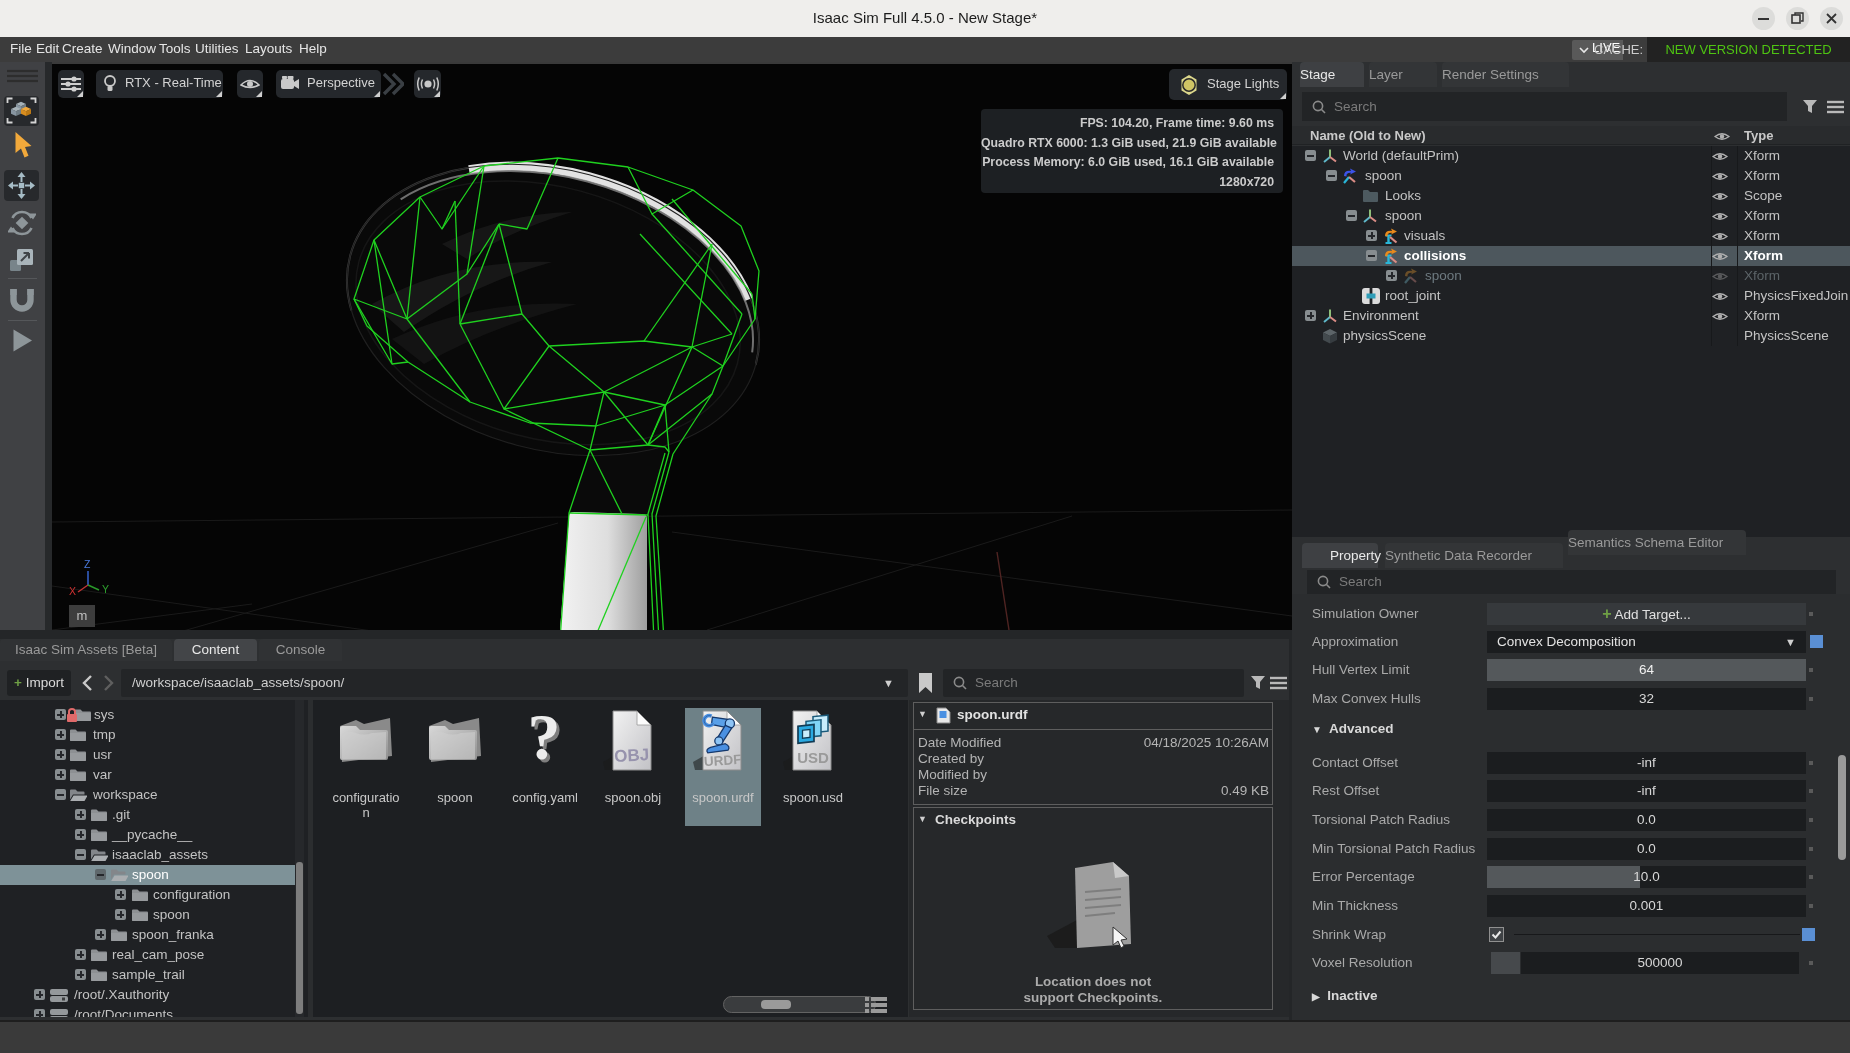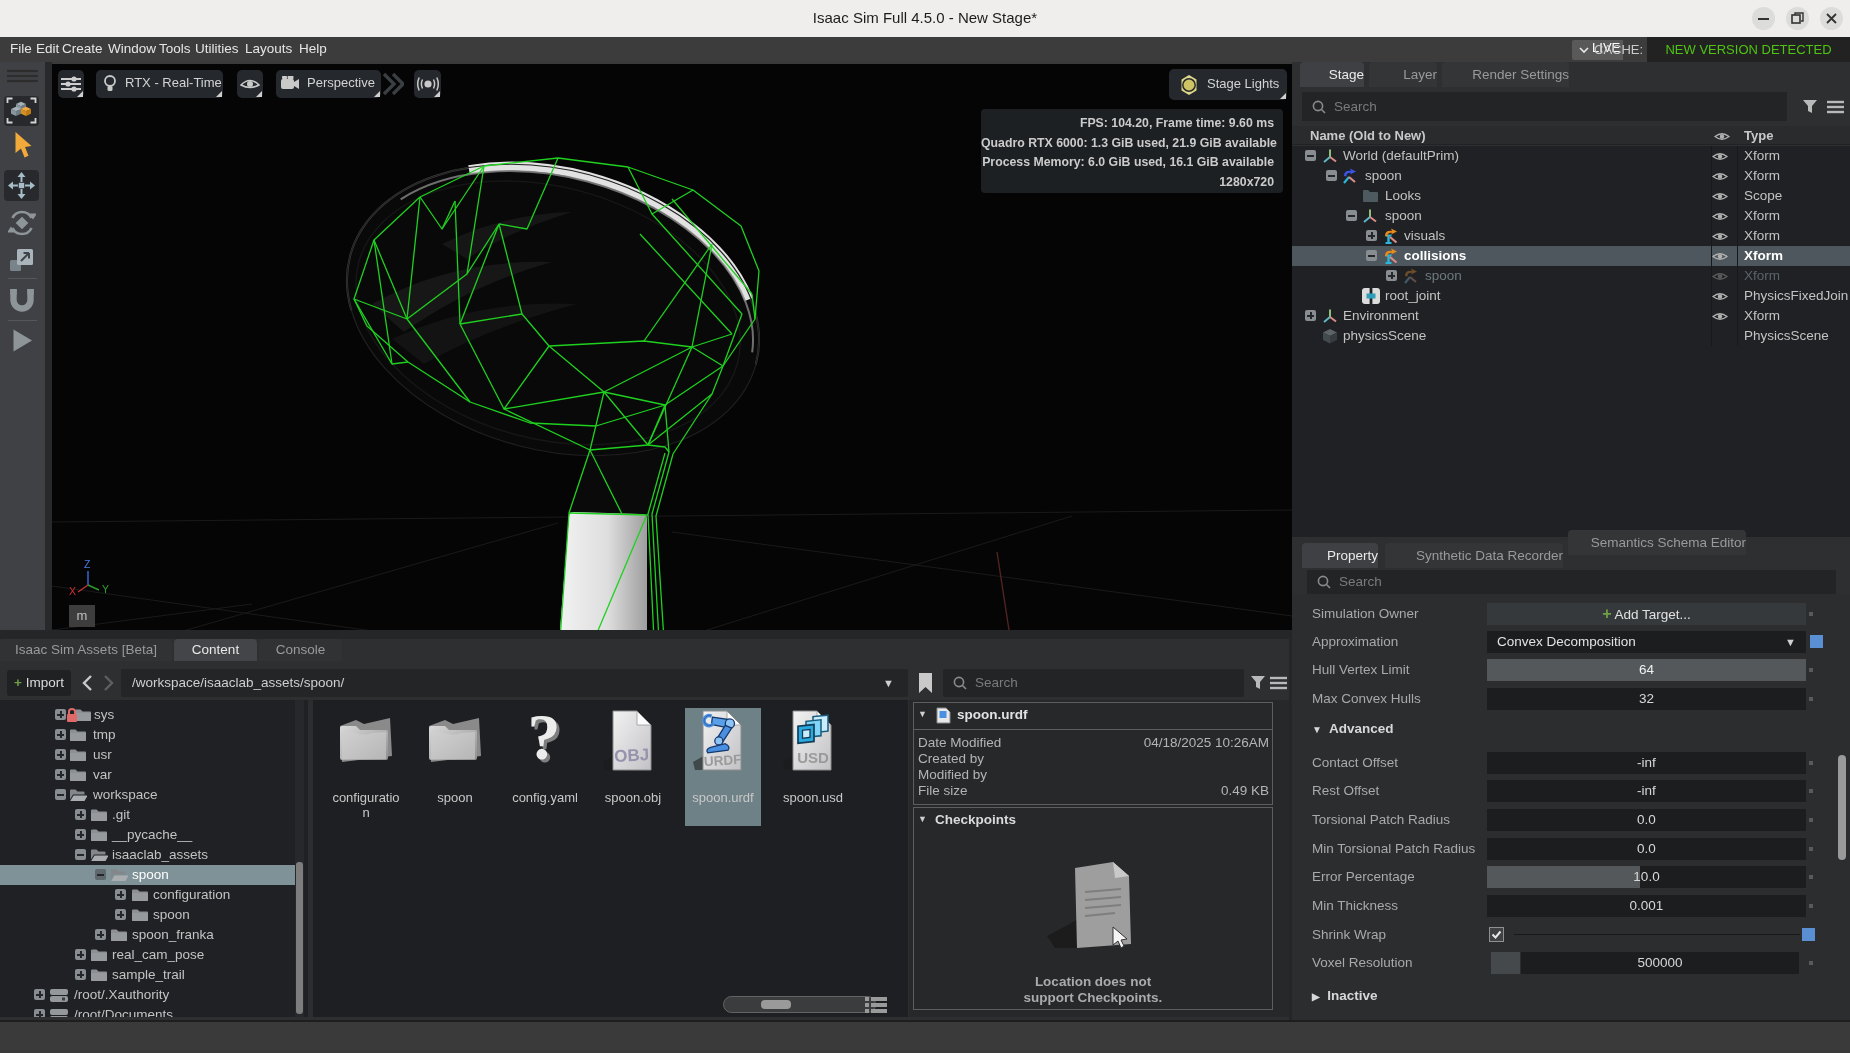--- a/index.html
+++ b/index.html
@@ -25,21 +25,21 @@
   .tbbtn { position:absolute; left:3px; width:39px; height:39px; background:#27292c; border-radius:4px; }
   
   .viewport { left:52px; top:64px; width:1240px; height:566px; background:#050505; }
   .vpborder { left:52px; top:62px; width:1240px; height:2px; background:#3a3a3a; }
   .vbtn { position:absolute; background:#25282c; border-radius:5px; height:28px; color:#d3d3d3; font-size:13px; white-space:nowrap; }
   .vbtn .cnr { position:absolute; right:1px; bottom:1px; width:0; height:0; border-left:6px solid transparent; border-bottom:6px solid #cfcfcf; }
   .fpsbox { left:929px; top:45px; width:302px; height:84px; background:#1d2023; border-radius:4px; color:#cbcbcb; font-size:12.3px; font-weight:bold; text-align:right; padding:5px 9px 0 0; line-height:19.5px; white-space:nowrap; }
   .mlabel { left:17px; top:541px; width:26px; height:22px; background:#3d3d3d; color:#c0c0c0; font-size:13px; text-align:center; line-height:22px; }
   
   .rpanel { left:1292px; top:62px; width:558px; height:958px; background:#2d2f31; }
-  .tab { position:absolute; height:25px; font-size:13.5px; color:#9a9a9a; text-align:right; line-height:25px; background:#333537; border-radius:4px 4px 0 0; }
+  .tab { position:absolute; height:25px; font-size:13.5px; color:#9a9a9a; text-align:left; line-height:25px; background:#333537; border-radius:4px 4px 0 0; }
   .tab.active { background:#3e4043; color:#e9e9e9; }
   .searchbox { position:absolute; background:#222426; color:#7b7b7b; font-size:13.5px; }
   .streerow { position:absolute; left:0px; width:558px; height:20px; font-size:13.5px; color:#c3c3c3; }
   .streerow .nm { position:absolute; top:2px; }
   .streerow .ty { position:absolute; left:452px; top:2px; }
   .exp { position:absolute; width:11px; height:11px; top:4px; background:#878d90; border-radius:2px; }
   .exp:before { content:""; position:absolute; left:2px; top:5px; width:7px; height:1.6px; background:#24262a; }
   .exp.plus:after { content:""; position:absolute; left:5px; top:2px; width:1.6px; height:7px; background:#24262a; }
   
   .prow { position:absolute; left:0; width:558px; height:22px; }
@@ -520,21 +520,21 @@
         <svg width="16" height="17" style="position:absolute;left:30px;top:2px">
           <use href="#cubeI"></use>
         </svg>
         <span class="nm" style="left:51px">physicsScene</span>
         <span class="ty">PhysicsScene</span>
       </div>
       <div style="position:absolute;left:419px;top:0;width:1px;height:200px;background:#17191b;"></div>
       <div style="position:absolute;left:445px;top:0;width:1px;height:200px;background:#17191b;"></div>
     </div>
 
-    <div class="tab active" style="left:10px;top:481px;width:76px;">Property</div>
+    <div class="tab active" style="left:10px;top:481px;width:76px;padding-left:28px;">Property</div>
     <div class="tab" style="left:93px;top:481px;width:178px;">Synthetic Data Recorder</div>
     <div class="tab" style="left:276px;top:468px;width:178px;">Semantics Schema Editor</div>
     <div class="searchbox" style="left:15px;top:508px;width:529px;height:24px;line-height:24px;">
       <svg width="14" height="14" style="position:absolute;left:10px;top:5px">
         <circle cx="6" cy="6" r="4.6" fill="none" stroke="#8a8a8a" stroke-width="1.6"></circle>
         <line x1="9.5" y1="9.5" x2="13" y2="13" stroke="#8a8a8a" stroke-width="1.6"></line>
       </svg>
       <span style="margin-left:32px;">Search</span>
     </div>
     <div style="position:absolute;left:0;top:532px;width:558px;height:426px;background:#2b2d2f;" id="props">

